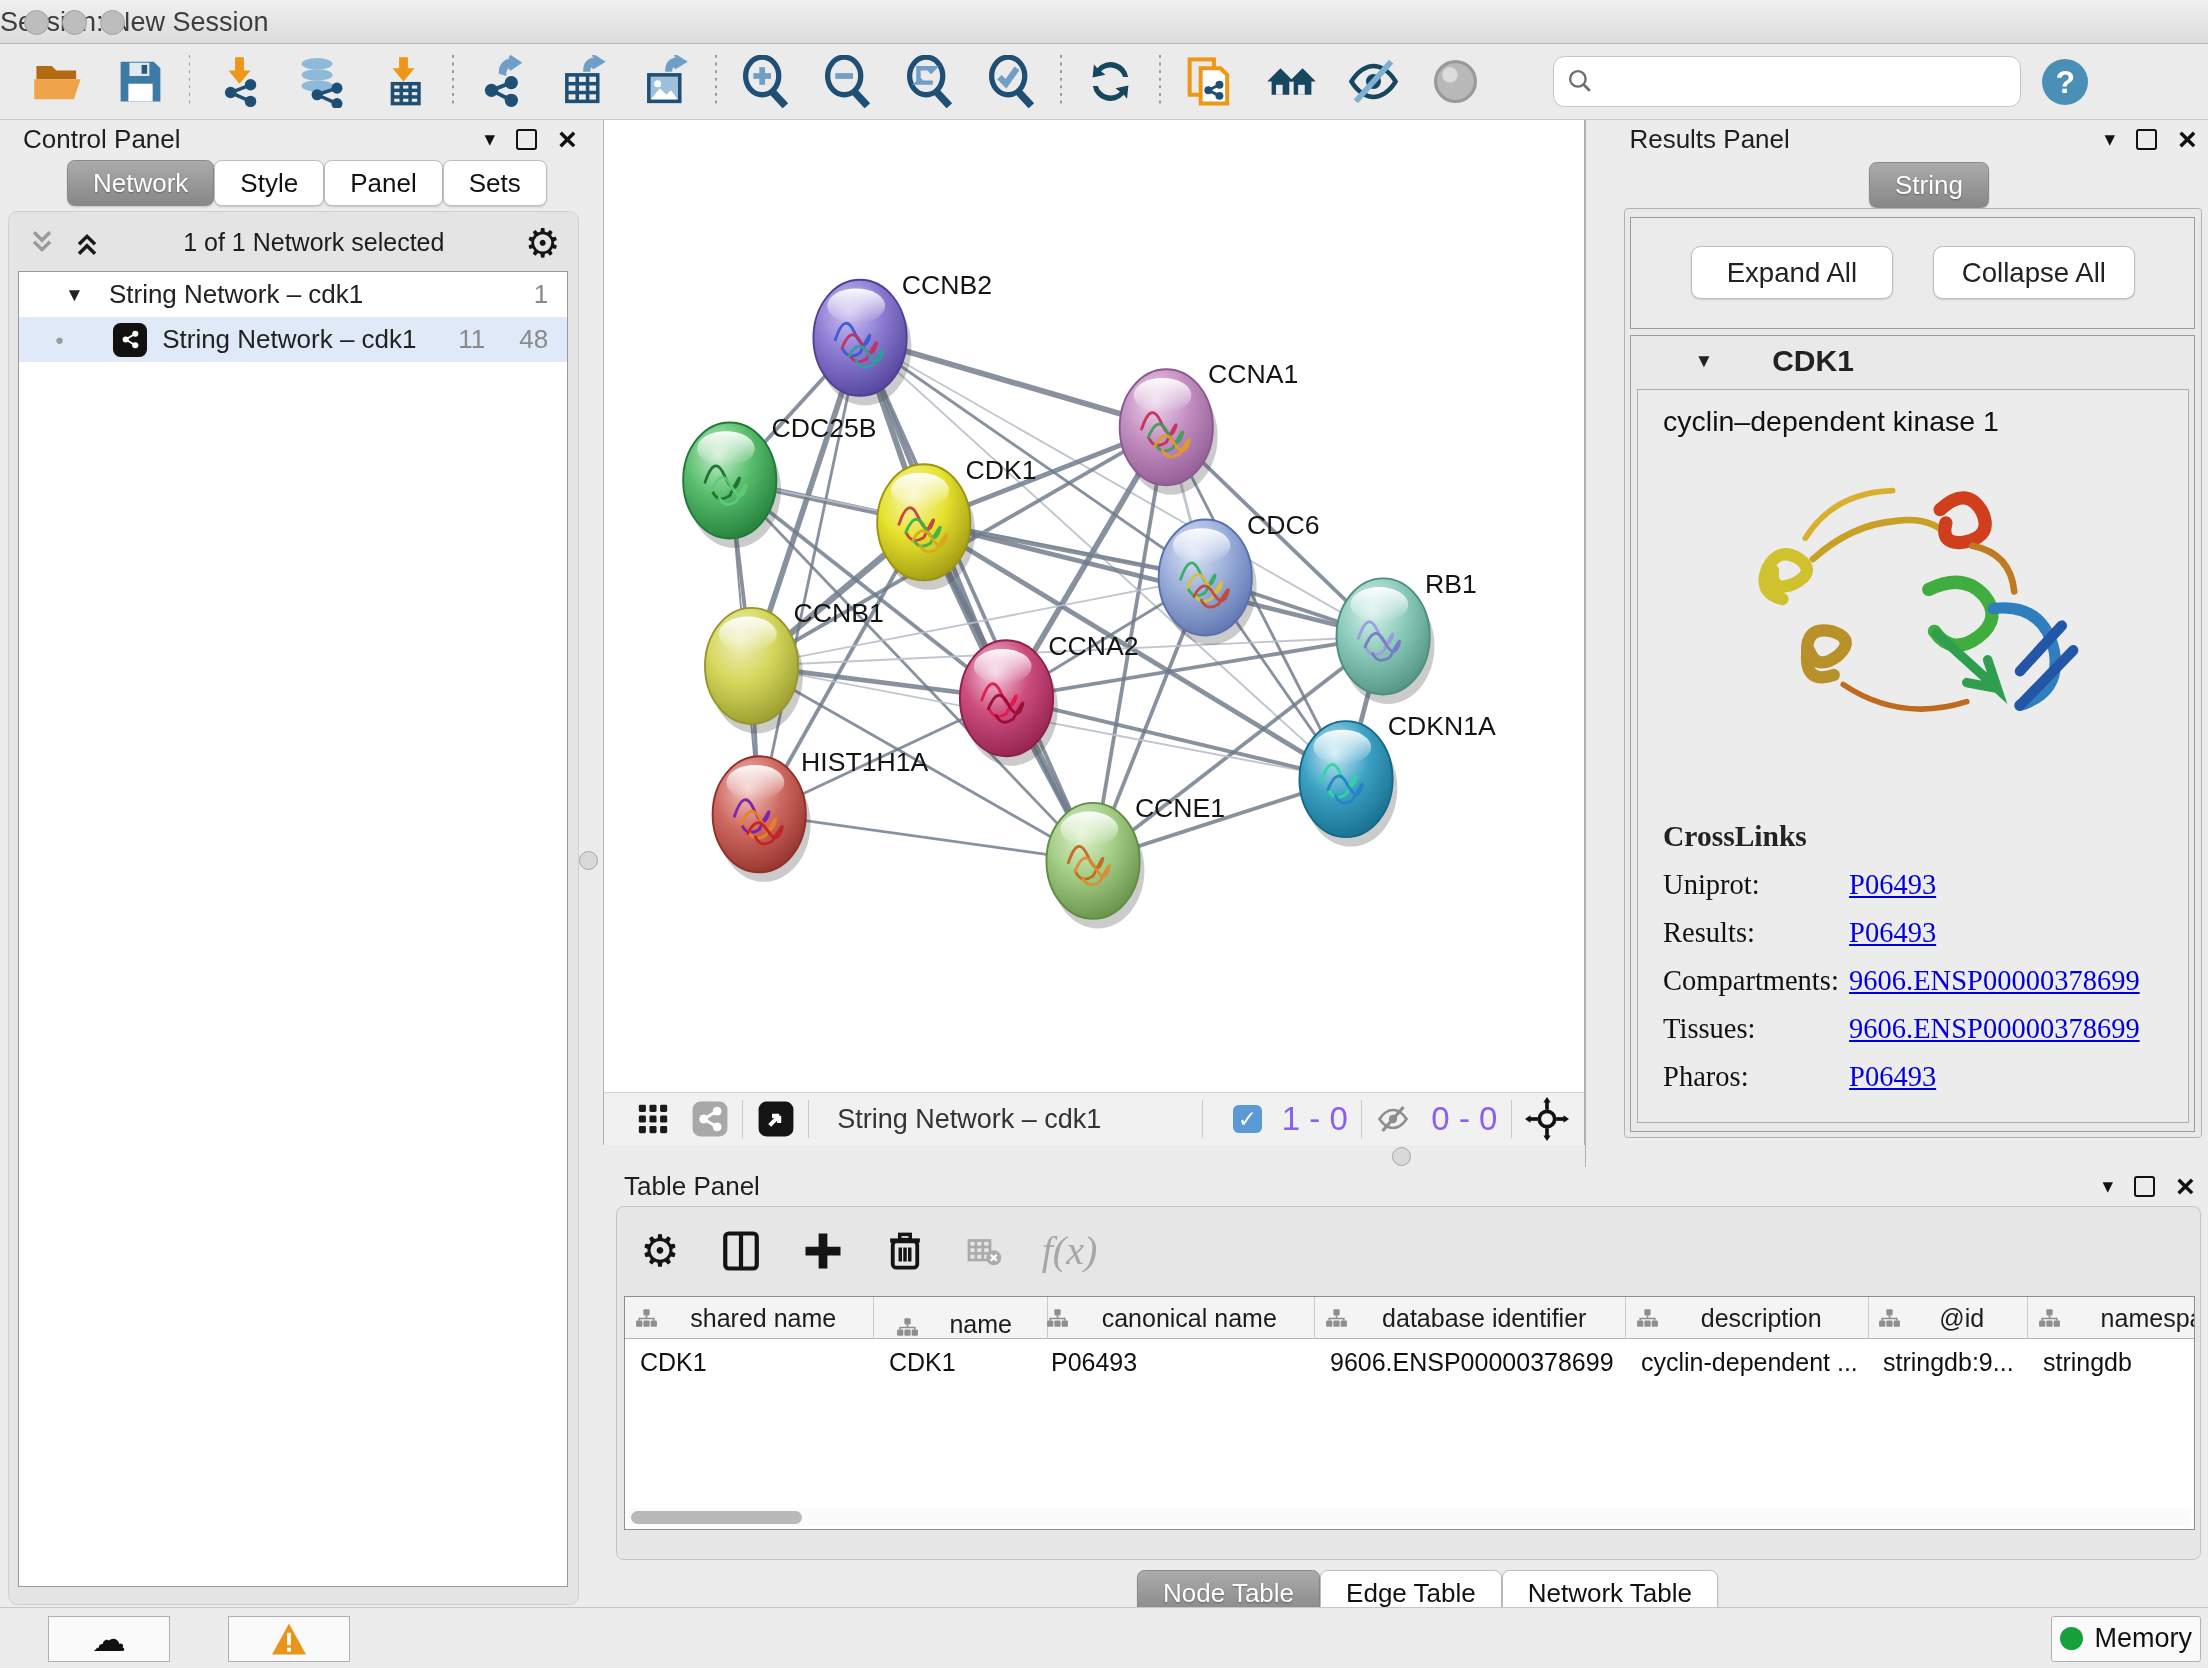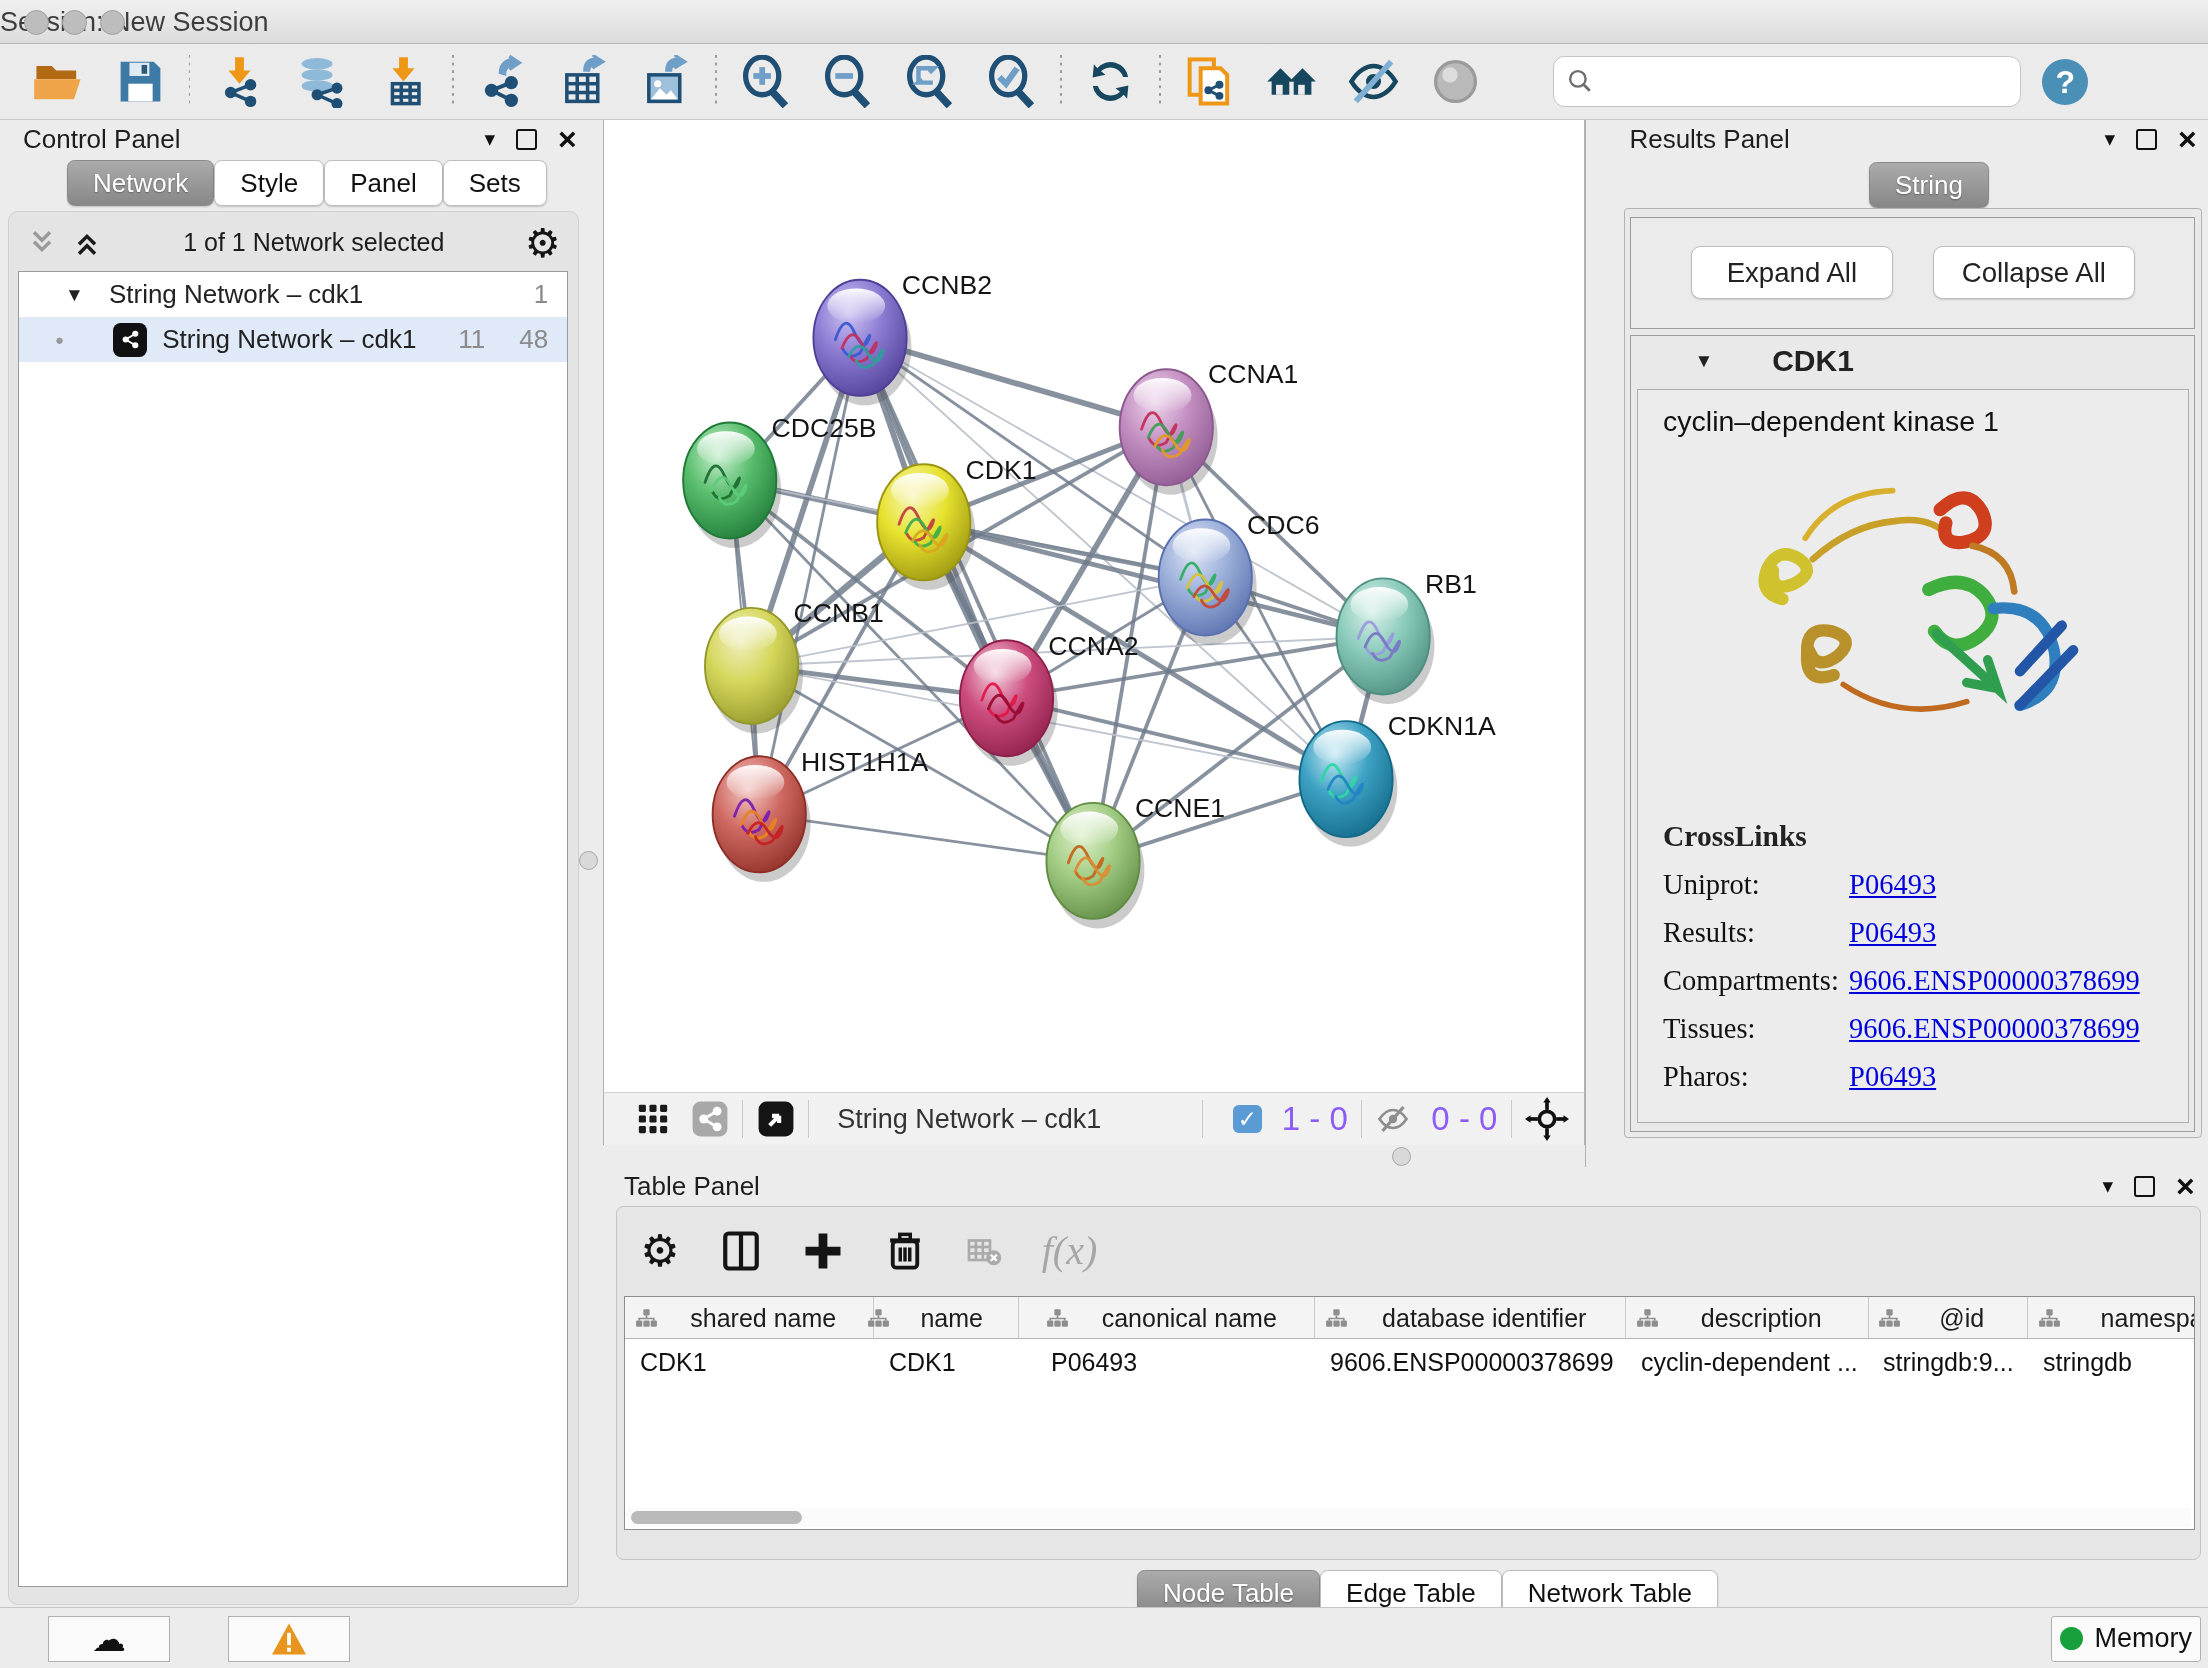--- a/index.html
+++ b/index.html
@@ -783,21 +783,21 @@
                 <rect x="2" y="13" width="6" height="6" rx="1"></rect>
                 <rect x="9" y="13" width="6" height="6" rx="1"></rect>
                 <rect x="16" y="13" width="6" height="6" rx="1"></rect>
               </g>
               <g stroke="#8e8e8e" stroke-width="1.6" fill="none">
                 <path d="M12 8v3M5 13v-2h14v2"></path>
               </g>
             </svg>
             <span style="margin-left:28.5px">shared name</span>
           </div>
-          <div class="th" style="left: 232px; width: 162px;">
+          <div class="th" style="left: 261px; width: 162px; align-items: flex-end;">
             <svg viewBox="0 0 24 22">
               <g fill="#8e8e8e">
                 <rect x="9" y="2" width="6" height="6" rx="1"></rect>
                 <rect x="2" y="13" width="6" height="6" rx="1"></rect>
                 <rect x="9" y="13" width="6" height="6" rx="1"></rect>
                 <rect x="16" y="13" width="6" height="6" rx="1"></rect>
               </g>
               <g stroke="#8e8e8e" stroke-width="1.6" fill="none">
                 <path d="M12 8v3M5 13v-2h14v2"></path>
               </g>

